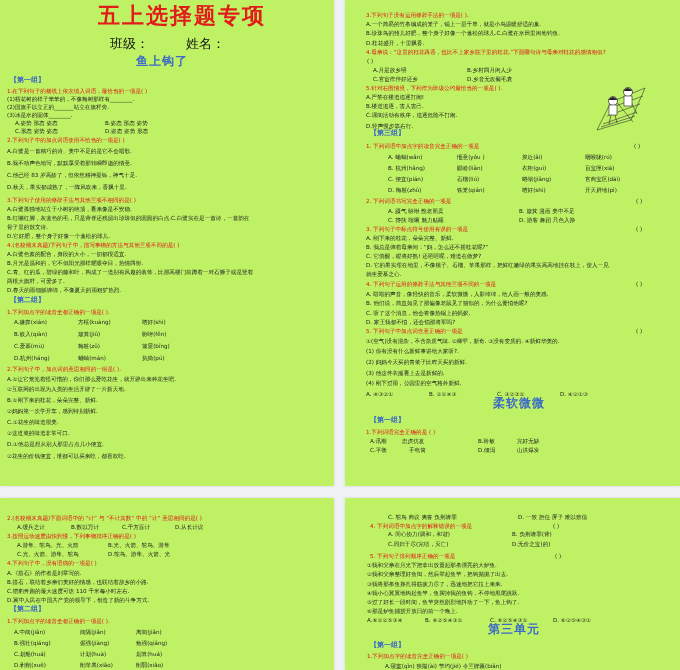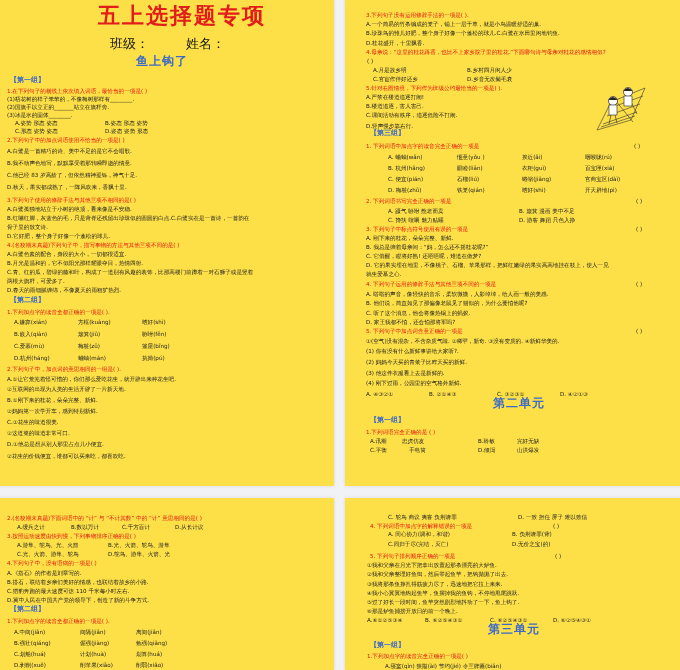--- a/index.html
+++ b/index.html
@@ -1,18 +1,18 @@
 <!DOCTYPE html>
 <html><head>
 <meta charset="utf-8">
 <style>
   html, body { margin:0; padding:0; }
   body { width:680px; height:670px; background:#f1f2f6; position:relative; overflow:hidden;
          font-family:"DejaVu Sans", sans-serif; }
-  .page { position:absolute; background:#fde047; box-shadow:0 0 3px rgba(0,0,0,0.12); overflow:hidden; }
+  .page { position:absolute; background:#bef264; box-shadow:0 0 3px rgba(0,0,0,0.12); overflow:hidden; }
   #p1 { left:0; top:0; width:334px; height:486px; }
   #p2 { left:345px; top:0; width:335px; height:486px; }
   #p3 { left:0; top:498px; width:334px; height:172px; }
   #p4 { left:345px; top:498px; width:375px; height:172px;padding-left:47px; }
   .abs { position:absolute; white-space:nowrap; font-size:5.6px; line-height:7px; color:#222; }
   .red { color:#e01010; }
   .title { font-family:"DejaVu Serif", serif; font-weight:bold; color:#e21b1b; font-size:22px; letter-spacing:2px; }
   .cls { font-size:13px; color:#111; }
   .unit { font-family:"DejaVu Serif", serif; font-weight:bold; color:#3d6ac6; font-size:12px; letter-spacing:1px; }
   .group { color:#3d6ac6; font-size:7px; font-weight:bold; }
@@ -167,21 +167,21 @@
   <div class="abs" style="left:21px;top:338px;">①(空气)没有混杂，不含杂质气味. ②稀罕，新奇. ③没有变质的. ④新鲜华美的.</div>
   <div class="abs" style="left:21px;top:348px;">(1)  你有没有什么新鲜事讲给大家听?.</div>
   <div class="abs" style="left:21px;top:359px;">(2)  妈妈今天买的青菜子比昨天买的新鲜.</div>
   <div class="abs" style="left:21px;top:370px;">(3)  他这件衣服看上去是新鲜的.</div>
   <div class="abs" style="left:21px;top:380px;">(4)  刚下过雨，公园里的空气格外新鲜.</div>
   <div class="abs" style="left:21px;top:391px;">A.  ④③②①</div>
   <div class="abs" style="left:84px;top:391px;">B.  ②①④③</div>
   <div class="abs" style="left:152px;top:391px;">C.  ③②③①</div>
   <div class="abs" style="left:215px;top:391px;">D.  ④②①③</div>
 
-  <div class="abs unit" style="left:148px;top:400px;">第二单元</div>
+  <div class="abs unit" style="left:148px;top:400px;">柔软微微</div>
   <div class="abs group" style="left:25px;top:417px;">【第一组】</div>
   <div class="abs red" style="left:21px;top:429px;">1.下列词语完全正确的是 (      )</div>
   <div class="abs" style="left:25px;top:438px;">A.讯期</div>
   <div class="abs" style="left:57px;top:438px;">忠贞仿友</div>
   <div class="abs" style="left:133px;top:438px;">B.聆敏</div>
   <div class="abs" style="left:172px;top:438px;">完好无缺</div>
   <div class="abs" style="left:25px;top:447px;">C.平衡</div>
   <div class="abs" style="left:64px;top:447px;">手电筒</div>
   <div class="abs" style="left:133px;top:447px;">D.倾泻</div>
   <div class="abs" style="left:172px;top:447px;">山洪爆发</div>

